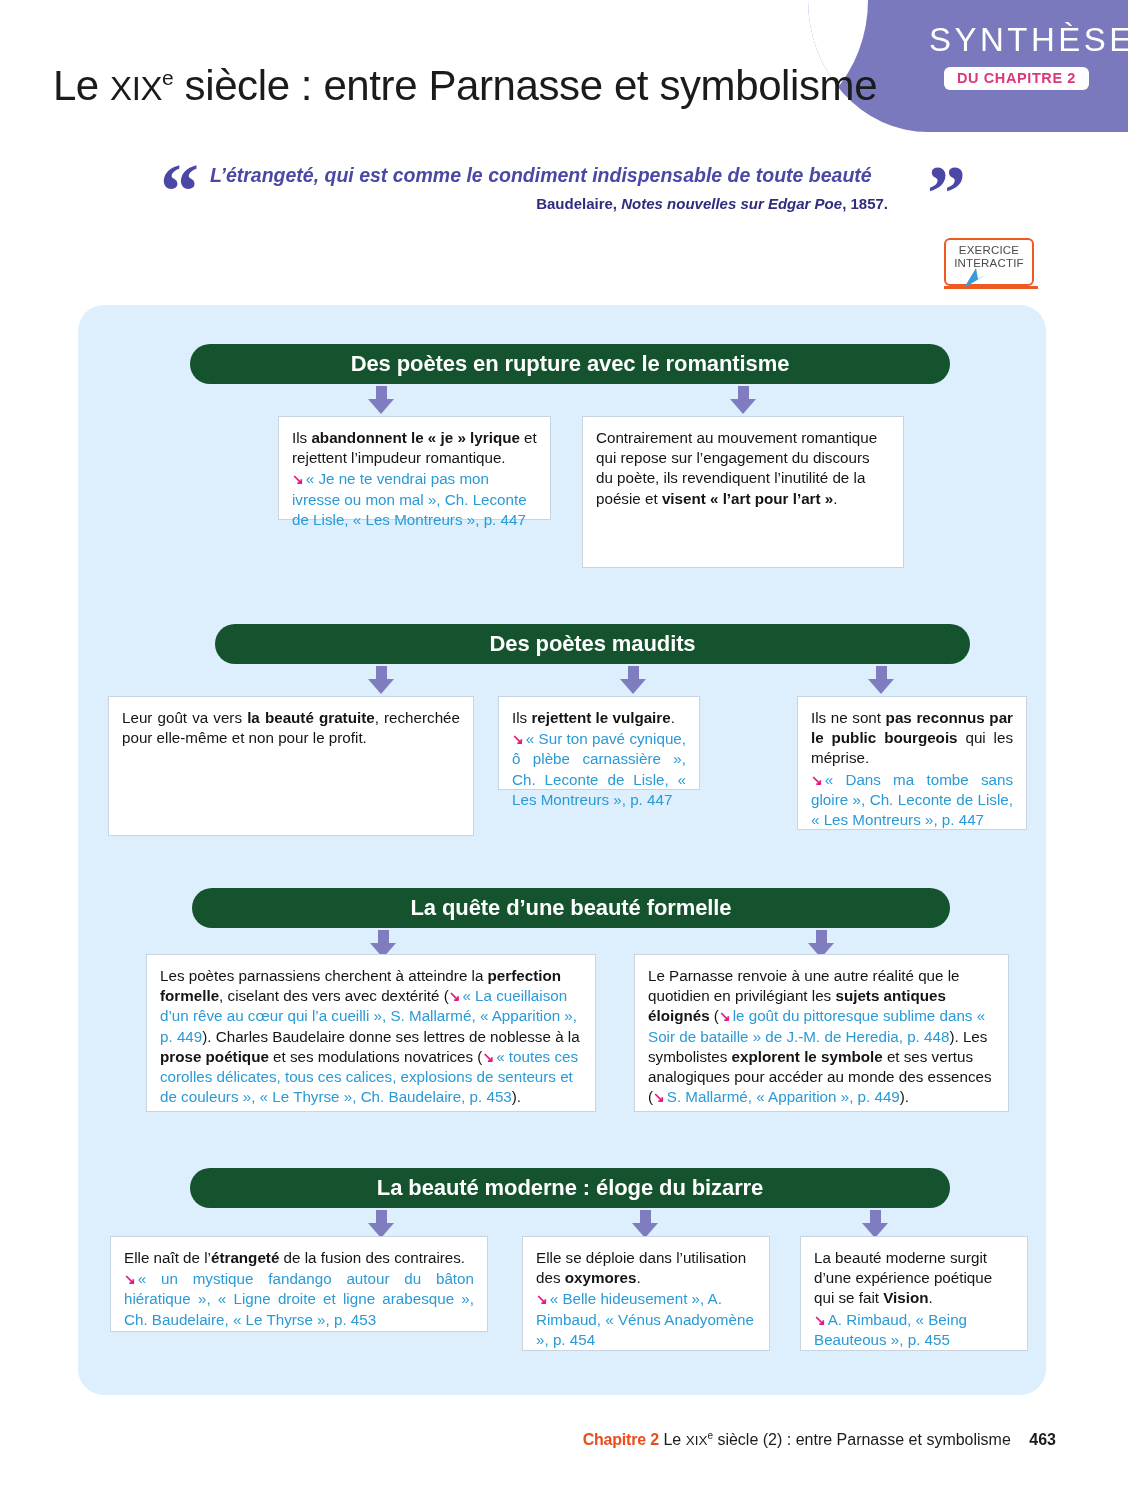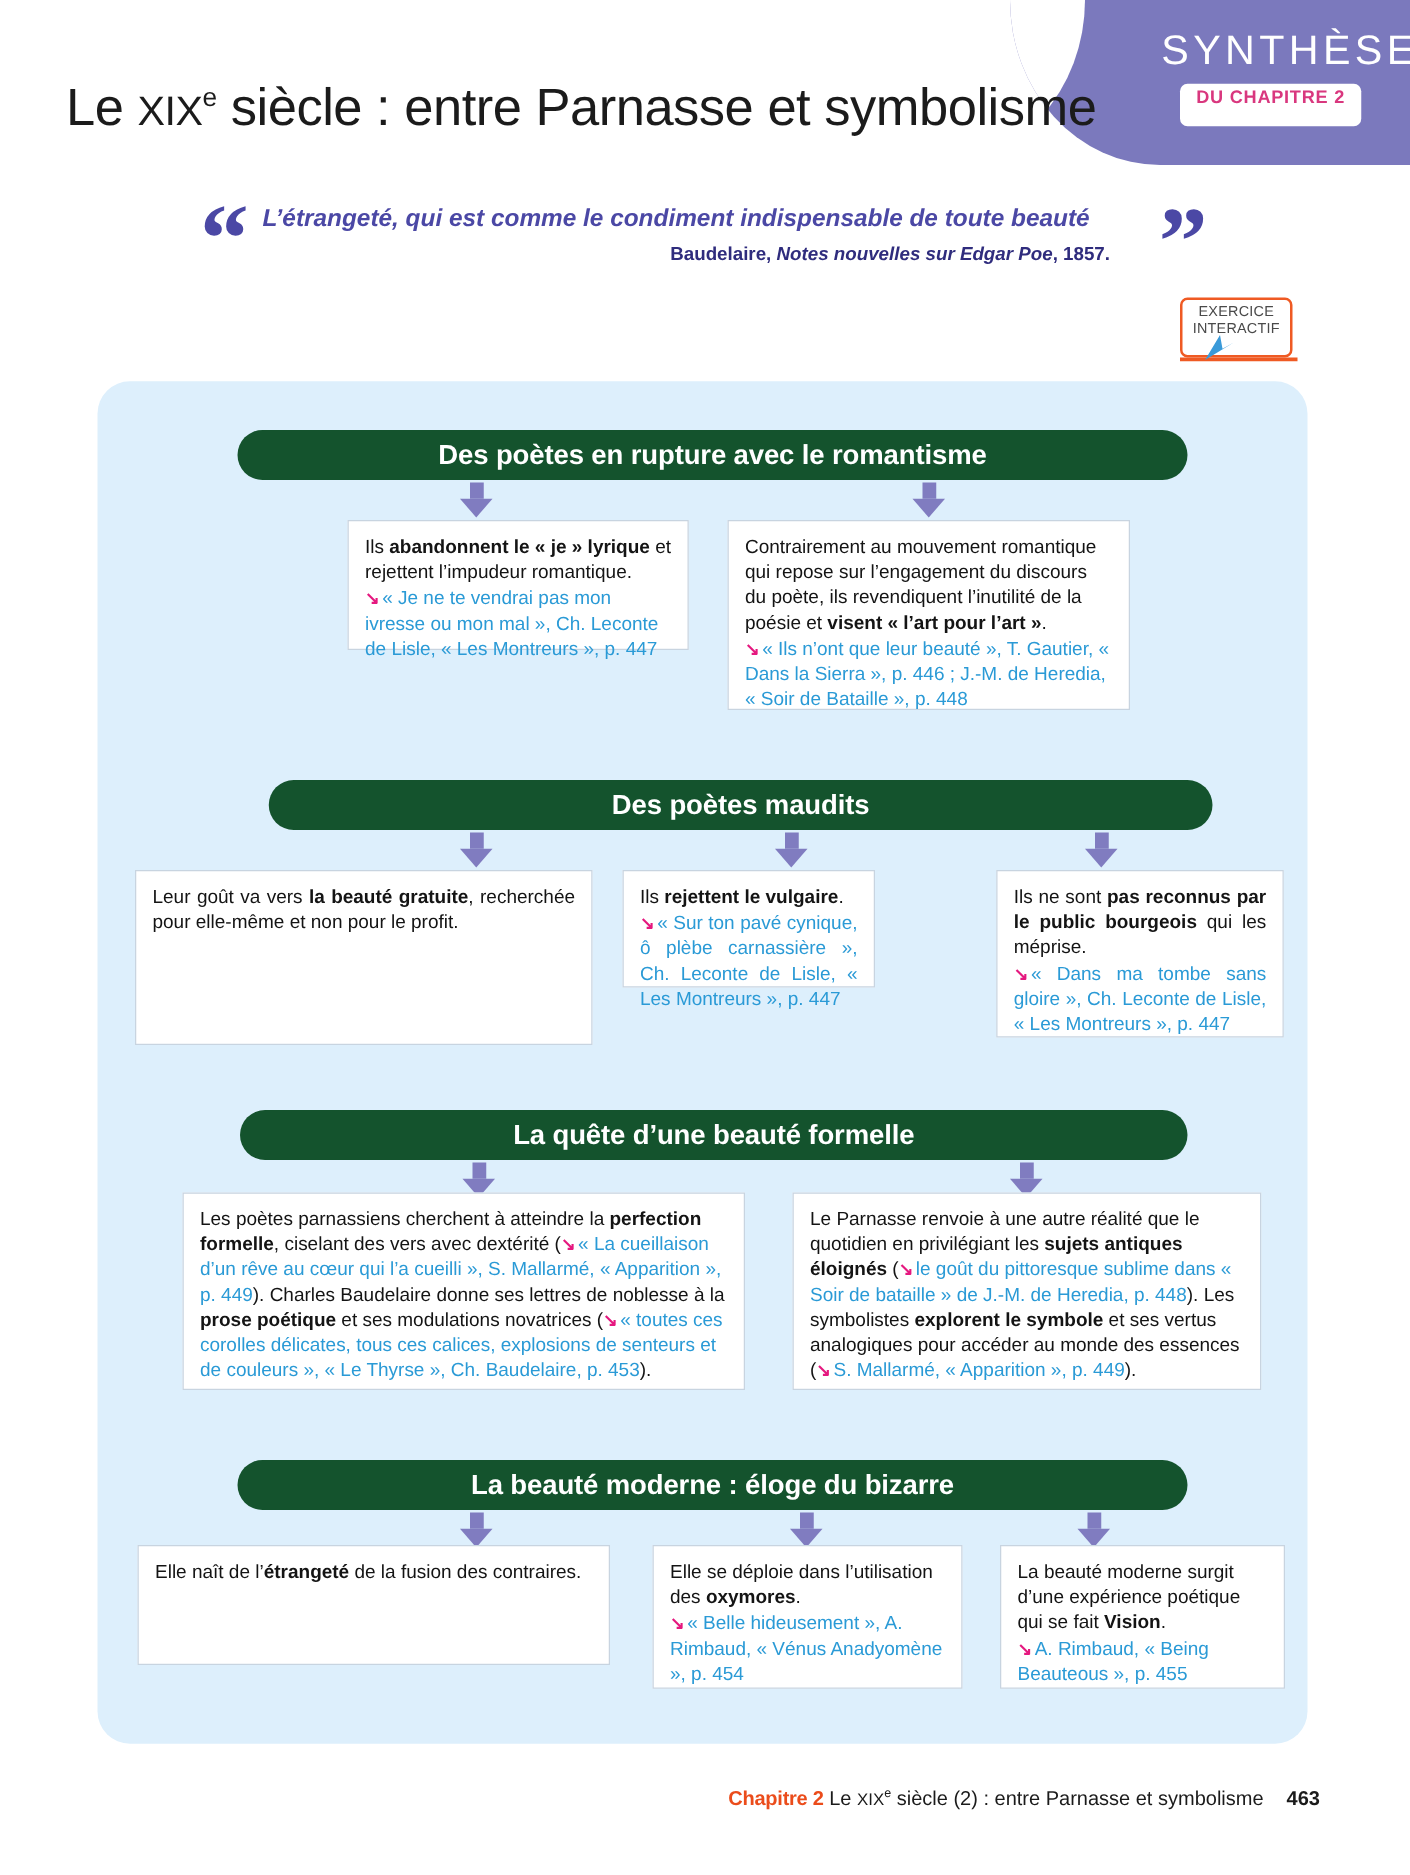--- a/index.html
+++ b/index.html
@@ -46,21 +46,21 @@
     line-height: 1.1;
   }
   .chapitre-pill {
     margin-top: 9px;
     display: inline-block;
     background: #ffffff;
     color: #d9377e;
     font-size: 14.5px;
     font-weight: 700;
     letter-spacing: 0.6px;
-    padding: 3px 13px 15px;
+    padding: 3px 13px 4px;
     border-radius: 6px;
   }
 
   .page-title {
     position: absolute;
     left: 0; top: 62px;
     width: 930px;
     text-align: center;
     font-family: "Liberation Sans", sans-serif;
     font-size: 42px;
@@ -267,21 +267,20 @@
     <div class="head"></div>
   </div>
 
 <div class="box" style="left:278px; top:416px; width:273px; height:104px;">
   <span>Ils <b>abandonnent le « je » lyrique</b> et rejettent l’impudeur romantique.</span>
   <span class="ref"><span class="rarrow">↘</span><span>« Je ne te vendrai pas mon ivresse ou mon mal », Ch. Leconte de Lisle, « Les Montreurs », p. 447</span></span>
 </div>
 
 <div class="box" style="left:582px; top:416px; width:322px; height:152px;">
   <span>Contrairement au mouvement romantique qui repose sur l’engagement du discours du poète, ils revendiquent l’inutilité de la poésie et <b>visent « l’art pour l’art »</b>.</span>
-  <span class="ref"><span class="rarrow">↘</span><span>« Ils n’ont que leur beauté », T. Gautier, « Dans la Sierra », p. 446 ; J.-M. de Heredia, « Soir de Bataille », p. 448</span></span>
 </div>
 
 <div class="bar" style="left:215px; top:624px; width:755px;">Des poètes maudits</div>
 <div class="arrow" style="left:368px; top:666px;">
     <div class="stem"></div>
     <div class="head"></div>
   </div>
 <div class="arrow" style="left:620px; top:666px;">
     <div class="stem"></div>
     <div class="head"></div>
@@ -332,20 +331,21 @@
     <div class="stem"></div>
     <div class="head"></div>
   </div>
 <div class="arrow" style="left:862px; top:1210px;">
     <div class="stem"></div>
     <div class="head"></div>
   </div>
 
 <div class="box just" style="left:110px; top:1236px; width:378px; height:96px;">
   <span>Elle naît de l’<b>étrangeté</b> de la fusion des contraires.</span>
+  <span class="ref"><span class="rarrow">↘</span><span>« un mystique fandango autour du bâton hiératique », « Ligne droite et ligne arabesque », Ch. Baudelaire, « Le Thyrse », p. 453</span></span>
 </div>
 
 <div class="box" style="left:522px; top:1236px; width:248px; height:115px;">
   <span>Elle se déploie dans l’utilisation des <b>oxymores</b>.</span>
   <span class="ref"><span class="rarrow">↘</span><span>« Belle hideusement », A. Rimbaud, « Vénus Anadyomène », p. 454</span></span>
 </div>
 
 <div class="box" style="left:800px; top:1236px; width:228px; height:115px;">
   <span>La beauté moderne surgit d’une expérience poétique qui se fait <b>Vision</b>.</span>
   <span class="ref"><span class="rarrow">↘</span><span>A. Rimbaud, « Being Beauteous », p. 455</span></span>

